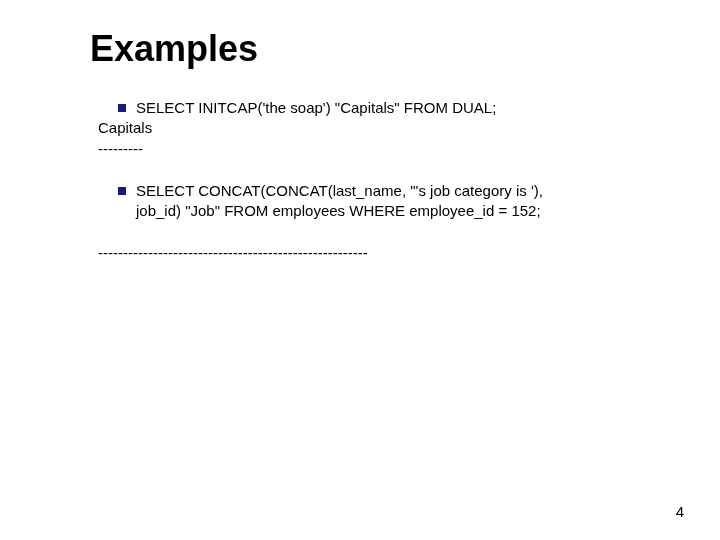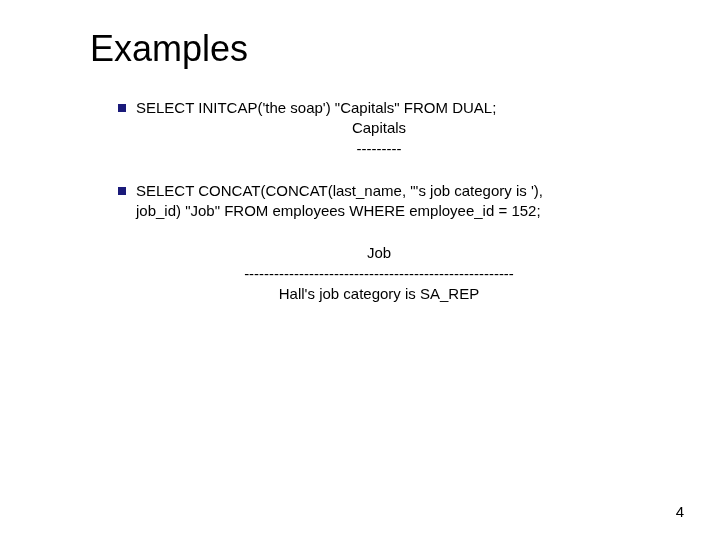--- a/index.html
+++ b/index.html
@@ -10,21 +10,21 @@
   body {
     width: 720px;
     height: 540px;
     background: #ffffff;
     font-family: Verdana, Arial, sans-serif;
     position: relative;
     padding: 28px 60px 0 90px;
   }
   .title {
     font-size: 36px;
-    font-weight: normal;
+    font-weight: bold;
     color: #000;
     margin-bottom: 28px;
     font-family: Verdana, Arial, sans-serif;
   }
   .content {
     font-size: 15px;
     line-height: 1.35;
     color: #000;
   }
   .bullet-row {
@@ -35,21 +35,20 @@
   .bullet {
     width: 8px;
     height: 8px;
     background: #1a1a7a;
     margin-top: 6px;
     margin-right: 10px;
     flex-shrink: 0;
   }
   .plain-line {
     margin-left: 8px;
-    text-align: center;
   }
   .block1 {
     margin-bottom: 22px;
   }
   .block2-bullet {
     margin-bottom: 22px;
   }
   .block2-text {
     flex: 1;
   }
@@ -83,20 +82,18 @@
     <div class="bullet-row">
       <div class="bullet"></div>
       <div class="block2-text">
         <div>SELECT CONCAT(CONCAT(last_name, "'s job category is '),</div>
         <div>job_id) "Job" FROM employees WHERE employee_id = 152;</div>
       </div>
     </div>
   </div>
 
   <div class="block2-out">
-    <div class="plain-line">Job</div>
     <div class="plain-line">------------------------------------------------------</div>
-    <div class="plain-line">Hall's job category is SA_REP</div>
   </div>
 
 </div>
 
 <div class="page-number">4</div>
 
 </body></html>

